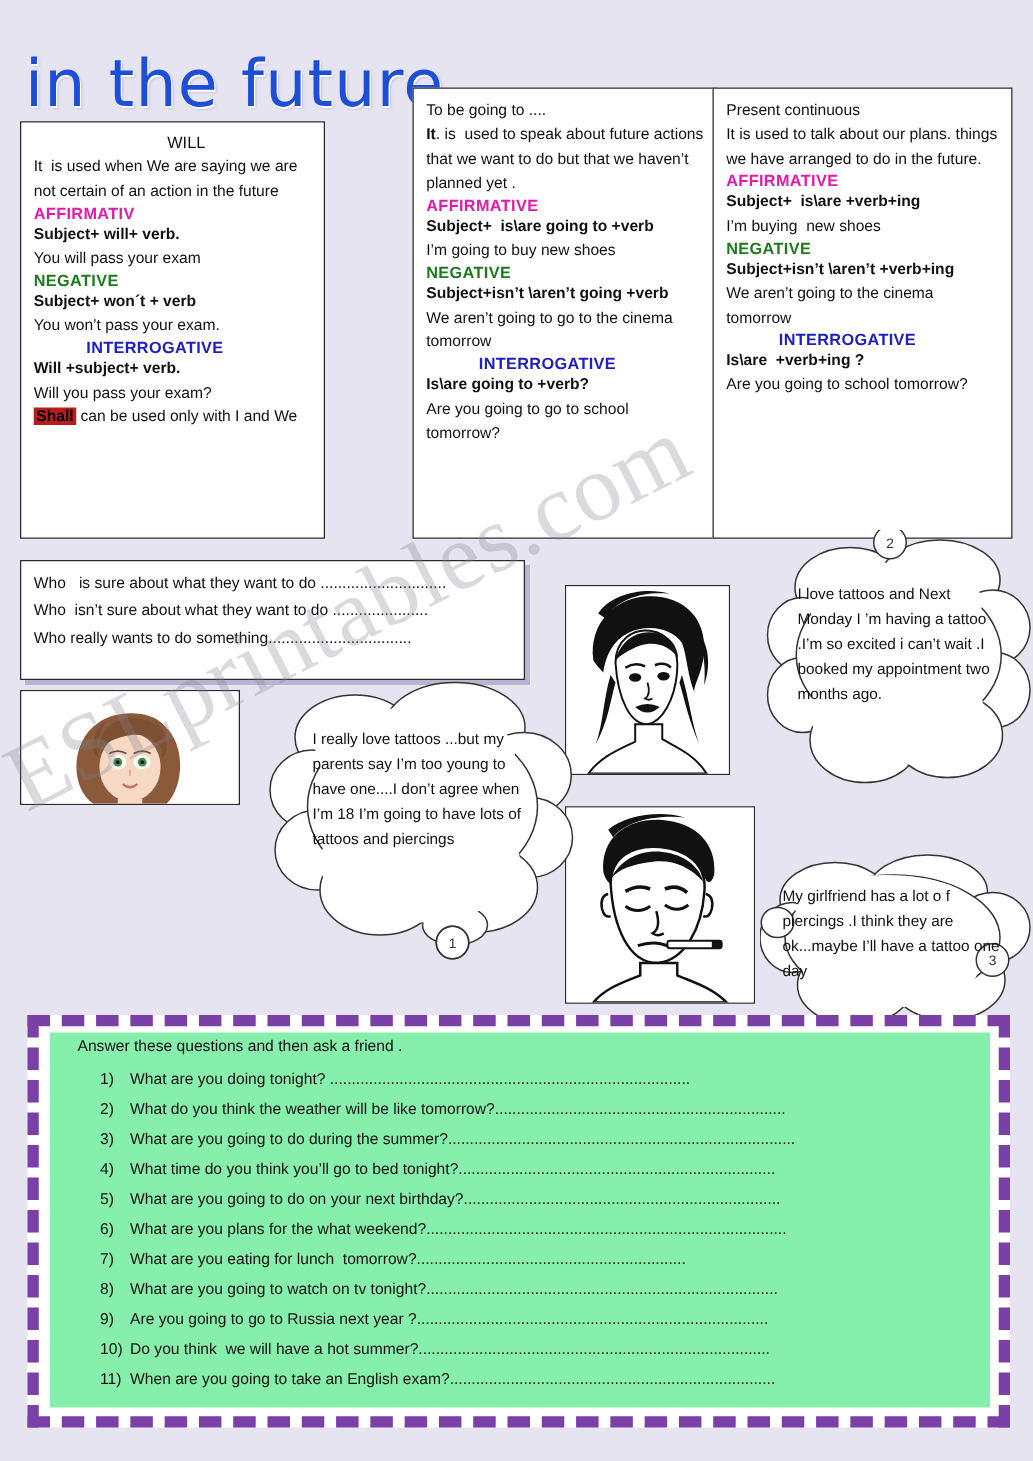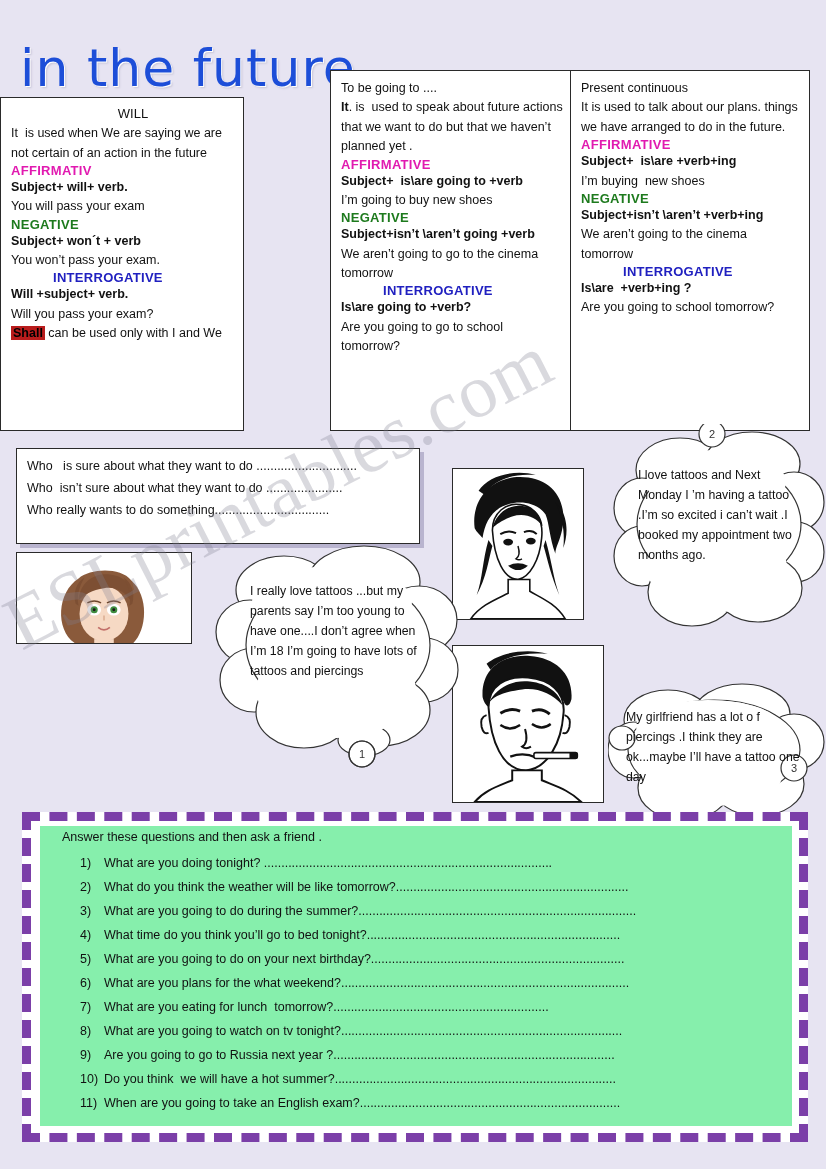--- a/index.html
+++ b/index.html
@@ -47,21 +47,21 @@
   }
 
   
   .box {
     position: absolute;
     background: #fff;
     border: 1px solid #2a2a2a;
   }
 
   
-  #box-will { left: 0; top: 97px; width: 244px; height: 334px; padding: 6px 10px; }
+  #box-will { left: 16px; top: 97px; width: 244px; height: 334px; padding: 6px 10px; }
   #box-going { left: 330px; top: 70px; width: 244px; height: 361px; padding: 8px 10px; }
   #box-pres  { left: 570px; top: 70px; width: 240px; height: 361px; padding: 8px 10px; }
 
   .g-line {
     font-size: 12.5px;
     color: #111;
     line-height: 1.55;
     white-space: pre-wrap;
   }
   .g-head-center { text-align: center; font-size: 13px; padding-left: 22px; }

